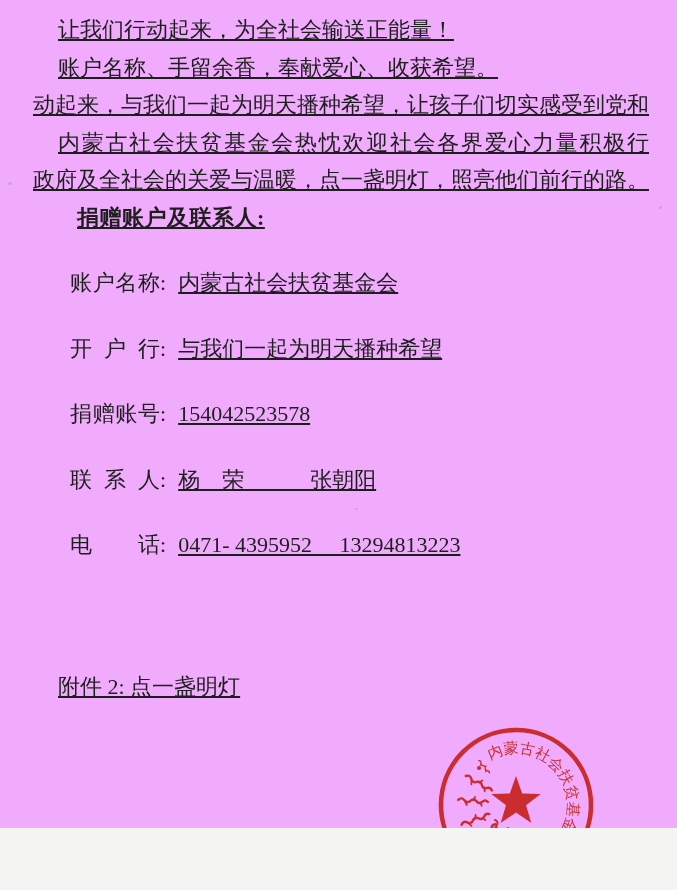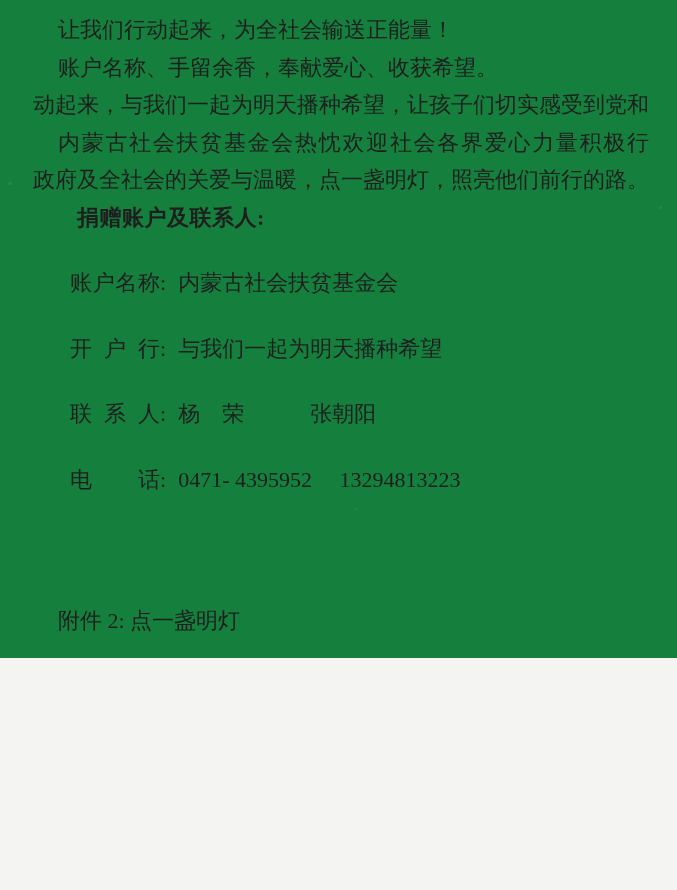--- a/index.html
+++ b/index.html
@@ -1,25 +1,26 @@
 <!DOCTYPE html>
 <html><head>
 <meta charset="utf-8">
 <style>
   html,body { margin:0; padding:0; }
   body { width:677px; height:890px; background:#f4f4f2; }
   .doc {
     position:relative;
-    width:677px; height:658px;
-    background:#15803d;
+    width:677px; height:828px;
+    background:#f0abfc;
     overflow:hidden;
     font-family:"Liberation Serif","DejaVu Serif",serif;
     color:#1e1e1e;
     font-size:22px;
     line-height:37.5px;
+    text-decoration:underline;
   }
   .content { padding:11px 28px 0 33px; }
   .line { white-space:pre; }
   .indent { padding-left:25px; }
   .just { white-space:normal; text-align:justify; text-align-last:justify; }
   .sec-header { padding-left:44px; font-weight:700; letter-spacing:.5px; }
   .field-line { padding-left:37px; }
   .field-label {
     display:inline-block; width:90px;
     text-align:justify; text-align-last:justify;
@@ -62,20 +63,23 @@
     <div class="line indent just">内蒙古社会扶贫基金会热忱欢迎社会各界爱心力量积极行</div>
     <div class="line">政府及全社会的关爱与温暖，点一盏明灯，照亮他们前行的路。</div>
 
     <div class="line sec-header">捐赠账户及联系人:</div>
 
     <div class="field-line">
       <span class="field-label">账户名称</span><span class="field-colon">:</span><span class="field-value">内蒙古社会扶贫基金会</span>
     </div>
     <div class="field-line">
       <span class="field-label">开户行</span><span class="field-colon">:</span><span class="field-value">与我们一起为明天播种希望</span>
+    </div>
+    <div class="field-line">
+      <span class="field-label">捐赠账号</span><span class="field-colon">:</span><span class="field-value">154042523578</span>
     </div>
     <div class="field-line">
       <span class="field-label">联系人</span><span class="field-colon">:</span><span class="field-value">杨　荣　　　张朝阳</span>
     </div>
     <div class="field-line">
       <span class="field-label">电话</span><span class="field-colon">:</span><span class="field-value">0471- 4395952　 13294813223</span>
     </div>
 
     <div class="gap1"></div>
 

